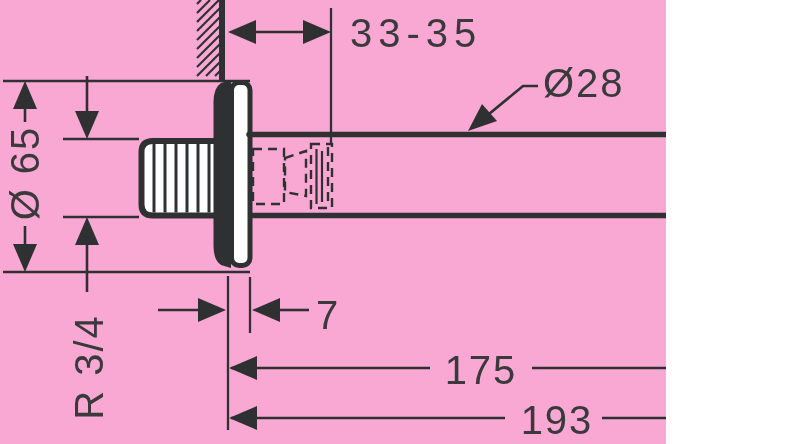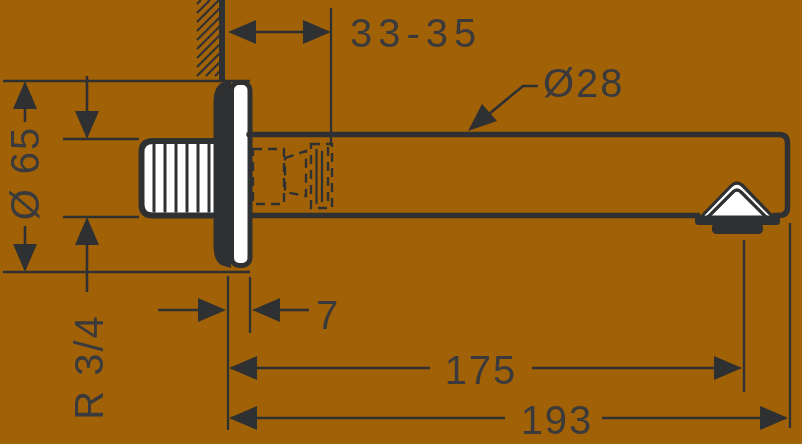--- a/index.html
+++ b/index.html
@@ -1,20 +1,20 @@
 <!DOCTYPE html>
 <html><head>
 <meta charset="utf-8">
 <style>
   html, body { margin: 0; padding: 0; background: #ffffff; }
   .stage {
     position: relative;
-    width: 802px;
+    width: 666px;
     height: 444px;
-    background: #a16207;
+    background: #f9a8d4;
     font-family: "Liberation Sans", sans-serif;
     overflow: hidden;
   }
   svg text {
     font-family: "Liberation Sans", "DejaVu Sans", sans-serif;
     font-size: 40px;
     fill: #3a3a3c;
   }
   .dimtext { letter-spacing: 2px; }
   .widetext { letter-spacing: 6px; }

